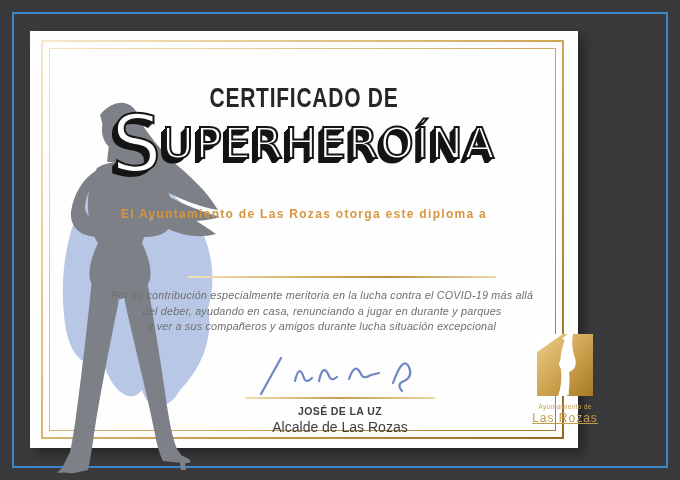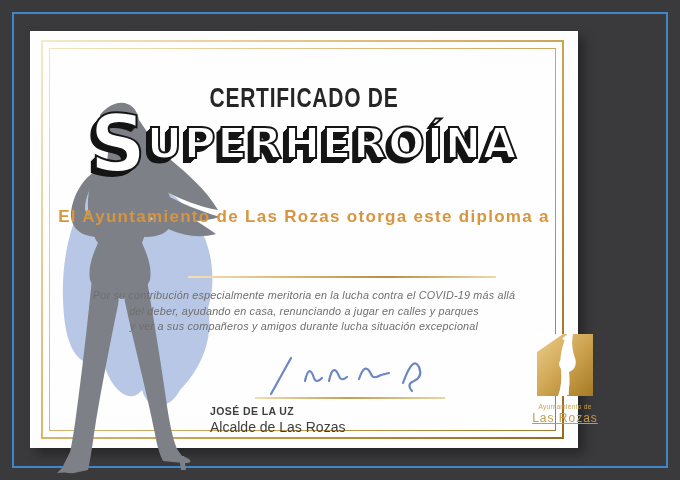--- a/index.html
+++ b/index.html
@@ -38,47 +38,48 @@
     display:inline-block;
     font-size:28px;font-weight:bold;color:#262626;
     letter-spacing:1px;
     transform:scaleX(0.75);
     line-height:1;
   }
   .superword{
     margin-top:2px;
     white-space:nowrap;line-height:58px;
     font-family:"DejaVu Sans",sans-serif;
-    font-weight:bold;
+    font-weight:normal;
     font-size:43px;letter-spacing:2px;
     color:#ffffff;
     -webkit-text-stroke:2px #151515;
     text-shadow:-1px 1px 0 #151515,-2px 2px 0 #151515,-3px 3px 0 #151515,
                 -4px 4px 0 #151515,-5px 5px 0 #151515;
   }
   .superword .initial{
     font-size:78px;
     vertical-align:-13px;
     margin-right:-1px;
   }
   .presenter{
     position:absolute;top:176px;left:0;width:100%;text-align:center;z-index:10;
-    font-size:17px;font-weight:bold;letter-spacing:1.3px;color:#d6953e;
+    font-size:12px;font-weight:bold;letter-spacing:1.3px;color:#d6953e;
   }
   .divider{
     position:absolute;top:245px;left:158px;width:308px;height:2px;z-index:10;
     background:linear-gradient(to right,#f2e2b6,#cfa859 45%,#b98f3f 65%,#ecd9a8);
   }
   .body-text{
     position:absolute;top:257px;left:0;width:100%;text-align:center;z-index:10;
     font-size:10.8px;font-style:italic;color:#6f6f6f;line-height:15.5px;
     letter-spacing:0.2px;
+    padding-left:18px;
   }
   .sig-block{
-    position:absolute;top:322px;left:180px;width:280px;text-align:left;z-index:10;
+    position:absolute;top:322px;left:170px;width:280px;text-align:center;z-index:10;
   }
   .sig-squiggle{display:block;margin:0 auto;}
   .sig-line{
     width:190px;height:2px;margin:0 auto 6px;
     background:linear-gradient(to right,#f0deb0,#c89e4e 50%,#e9d5a0);
   }
   .sig-name{font-size:10.5px;font-weight:bold;color:#3e3e3e;letter-spacing:0.4px;}
   .sig-role{font-size:14px;color:#3e3e3e;margin-top:2px;}
   .logo-block{
     position:absolute;top:302px;left:480px;width:110px;text-align:center;z-index:10;
@@ -100,21 +101,21 @@
     <div><span class="cert-of">CERTIFICADO DE</span></div>
     <div class="superword"><span class="initial">S</span><span>UPERHEROÍNA</span></div>
   </div>
 
   <div class="presenter">El Ayuntamiento de Las Rozas otorga este diploma a</div>
 
   <div class="divider"></div>
 
   <div class="body-text">
     <div>Por su contribución especialmente meritoria en la lucha contra el COVID-19 más allá</div>
-    <div>del deber, ayudando en casa, renunciando a jugar en calles y parques</div>
+    <div>del deber, ayudando en casa, renunciando a jugar en durante y parques</div>
     <div>y ver a sus compañeros y amigos durante lucha situación excepcional</div>
   </div>
 
   <div class="sig-block">
     <svg class="sig-squiggle" width="175" height="44" viewBox="0 0 175 44">
       <g fill="none" stroke="#6e86c2" stroke-width="2.2" stroke-linecap="round" stroke-linejoin="round">
         <path d="M8,41 L28,5"></path>
         <path d="M42,28 Q46,10 51,25 Q53,31 59,25"></path>
         <path d="M66,28 Q70,9 76,23 Q78,29 84,24"></path>
         <path d="M96,26 Q102,8 108,21 Q110,27 118,22 L126,20"></path>

